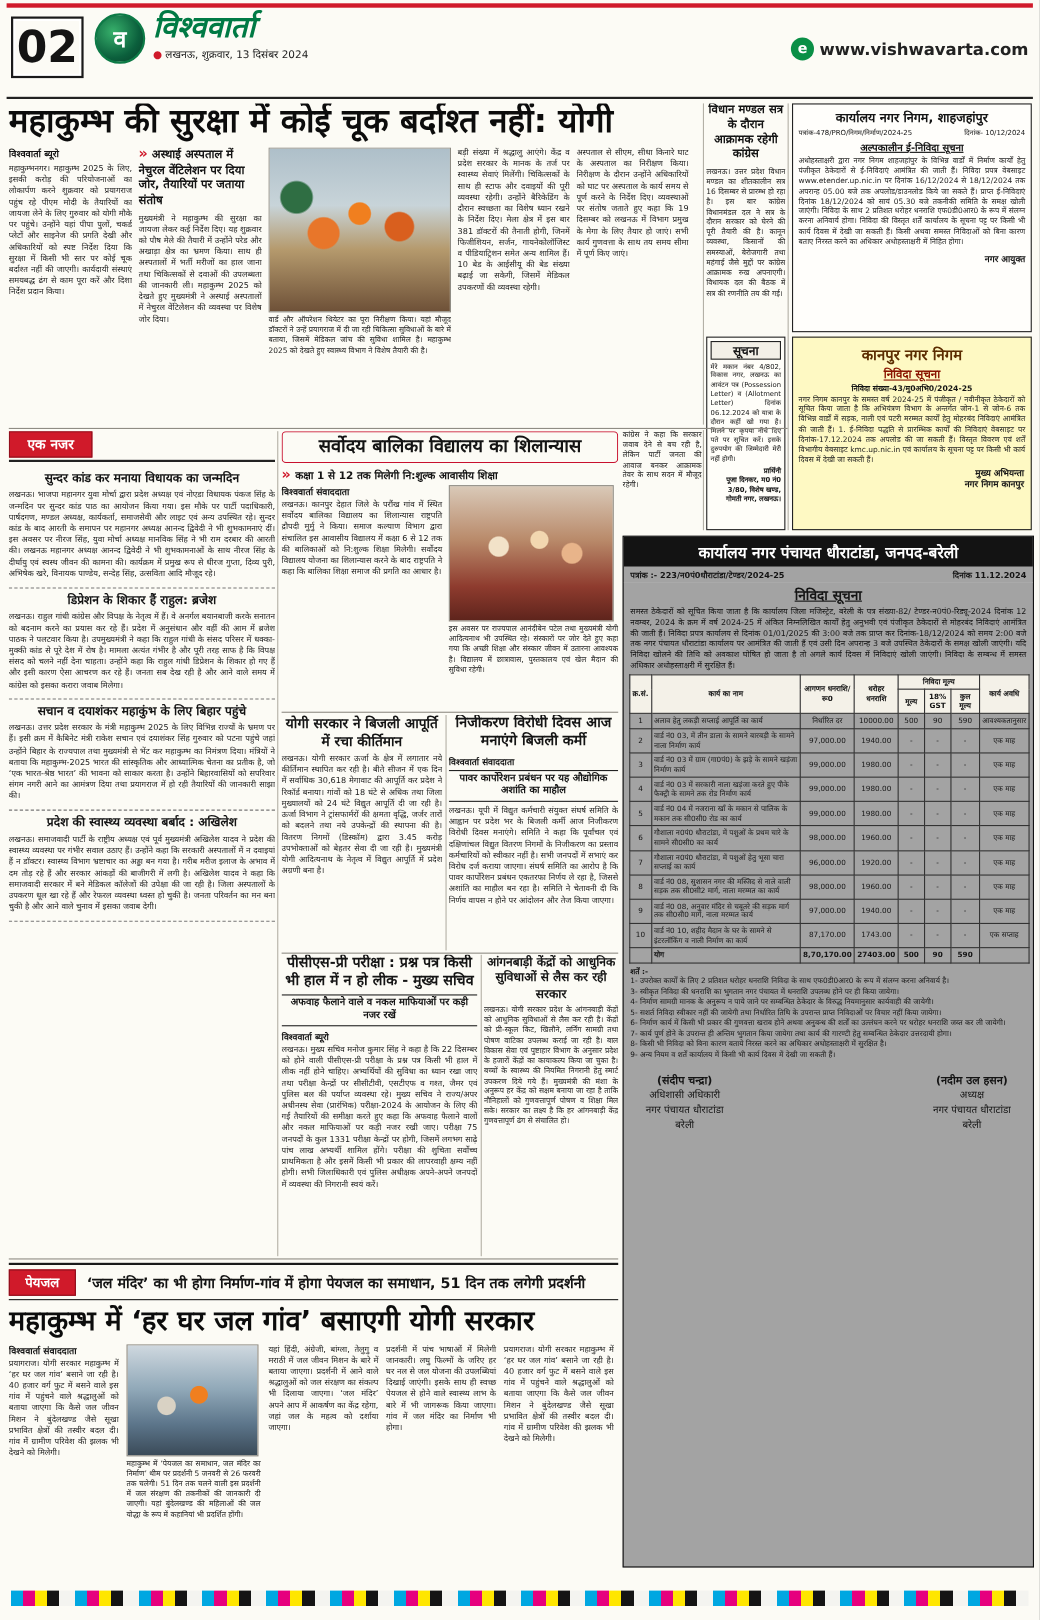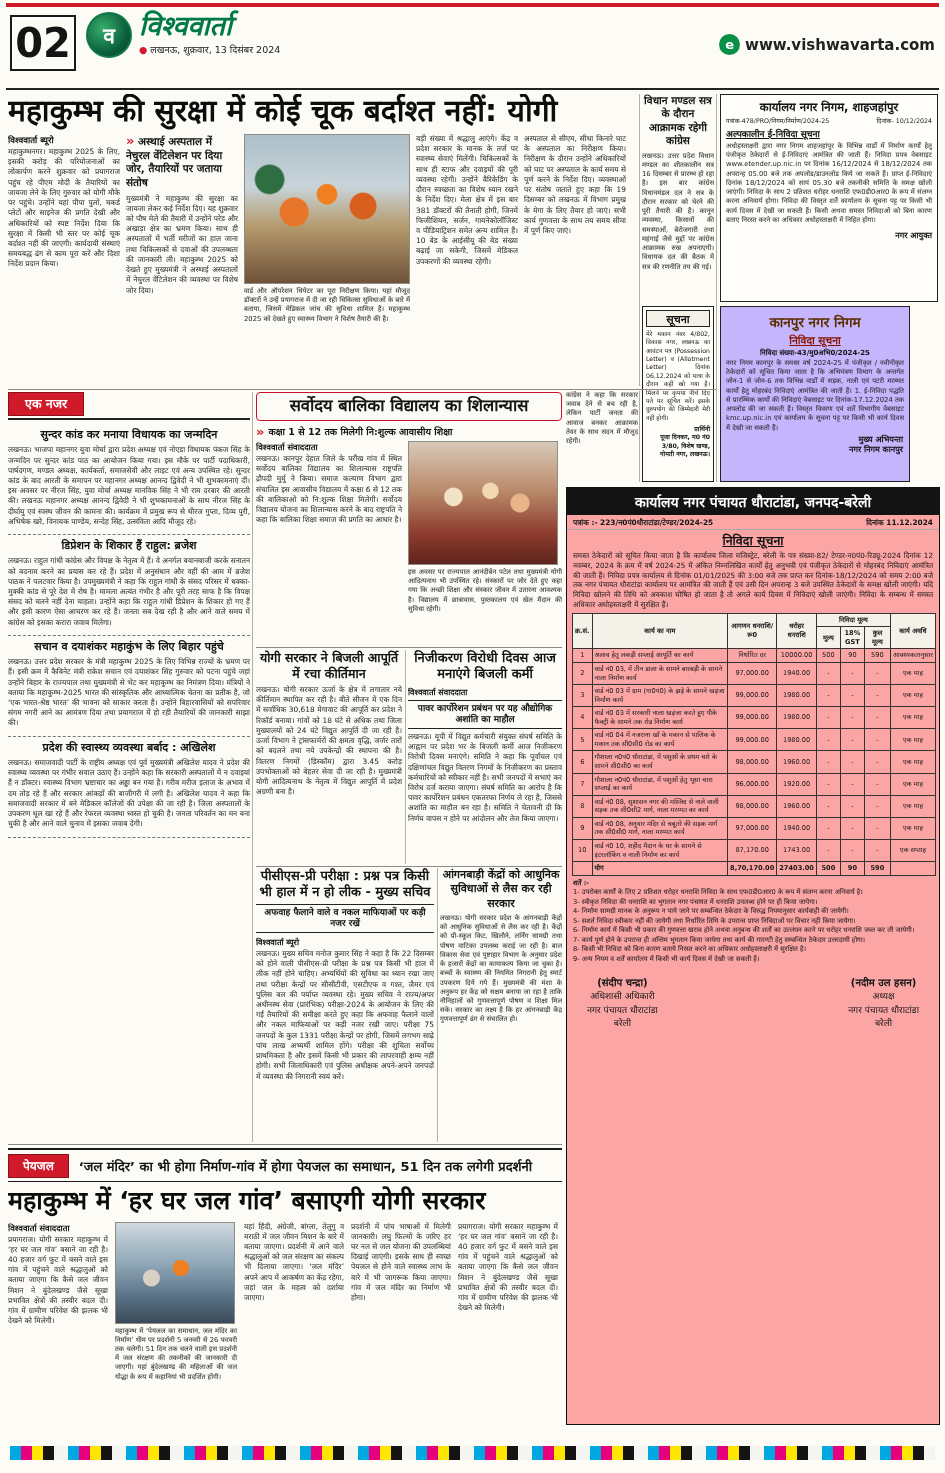--- a/index.html
+++ b/index.html
@@ -37,24 +37,24 @@
  radial-gradient(circle at 15% 30%,#2f6e43 0 8%,transparent 9%),
  linear-gradient(180deg,#aebfc9 0%,#c8d4d9 35%,#b59a6d 62%,#6e5138 100%)}
 
 #congress{position:absolute;left:642px;top:94px;width:72px;height:292px;overflow:hidden}
 #congress h3{font-size:10.5px;text-align:center;line-height:1.28;margin-bottom:4px}
 #congress-cont{position:absolute;left:566px;top:391px;width:72px;height:92px;overflow:hidden}
 
 #shah{position:absolute;left:720px;top:94px;width:218px;height:208px;border:1.3px solid #222;padding:4px 5px;background:#fffefb;overflow:hidden}
 #shah .t{text-align:center;font-weight:bold;font-size:11.5px}
 #shah .ref{display:flex;justify-content:space-between;font-size:6.3px;margin:2px 0}
-#shah .sub{font-weight:bold;font-size:9px;text-decoration:underline;margin-bottom:2px}
+#shah .sub{text-align:center;font-weight:bold;font-size:9px;text-decoration:underline;margin-bottom:2px}
 #shah .sign{text-align:right;font-weight:bold;font-size:8px;margin-top:4px}
 
-#kanpur{position:absolute;left:720px;top:306px;width:190px;height:176px;border:1.3px solid #222;background:#c4b5fd;overflow:hidden}
+#kanpur{position:absolute;left:720px;top:306px;width:218px;height:176px;border:1.3px solid #222;background:#fef9c3;overflow:hidden}
 #kanpur .band{height:30px;background:
  radial-gradient(130% 160% at 0% 0%,#f9b233 0 42%,transparent 43%),
  radial-gradient(120% 150% at 100% 0%,#f1853c 0 34%,transparent 35%),
  linear-gradient(90deg,#fdeec0,#fffaе8 50%,#fdeec0)}
 #kanpur .org{text-align:center;font-weight:bold;font-size:13.5px;margin-top:-24px;color:#5b2c00}
 #kanpur .sub{text-align:center;font-weight:bold;font-size:10.5px;text-decoration:underline;margin-top:2px;color:#8a1400}
 #kanpur .ref{text-align:center;font-size:7px;font-weight:bold;margin:1px 0 2px}
 #kanpur .bd{padding:0 5px}
 #kanpur .sign{text-align:right;font-weight:bold;font-size:8px;padding:2px 6px 0;line-height:1.3}
 
@@ -87,21 +87,21 @@
 #nijikaran h3{font-size:13px;text-align:center;line-height:1.25;margin-bottom:3px}
 #nijikaran .byl{font-size:8px;font-weight:bold;margin-bottom:2px}
 .subbox{border-top:1.5px solid #222;border-bottom:1.5px solid #222;padding:2px 1px;font-weight:bold;font-size:9px;text-align:center;margin:3px 0;line-height:1.3}
 
 #pcs{position:absolute;left:256px;top:868px;width:178px;height:274px;overflow:hidden}
 #pcs h3{font-size:13px;text-align:center;line-height:1.25;margin-bottom:3px}
 #pcs .byl{font-size:8px;font-weight:bold;margin-bottom:2px}
 #angan{position:absolute;left:440px;top:868px;width:122px;height:274px;overflow:hidden}
 #angan h3{font-size:11px;text-align:center;line-height:1.3;margin-bottom:3px}
 
-#tender{position:absolute;left:566px;top:487px;width:374px;height:938px;border:1.5px solid #111;background:#fca5a5;overflow:hidden}
+#tender{position:absolute;left:566px;top:487px;width:374px;height:938px;border:1.5px solid #111;background:#a3a3a3;overflow:hidden}
 #tender .bar{background:#131313;color:#fff;text-align:center;font-weight:bold;font-size:14px;padding:4px 2px}
 #tender .ref{display:flex;justify-content:space-between;font-size:7.4px;padding:2px 6px;border-bottom:1px solid #aaa;font-weight:bold}
 #tender .sub{text-align:center;font-weight:bold;font-size:12.5px;text-decoration:underline;margin:2px 0}
 #tender .intro{font-size:7.2px;line-height:1.36;text-align:justify;padding:0 6px;margin-bottom:3px}
 #tender table{width:364px;margin:0 5px;border-collapse:collapse;font-size:6.6px}
 #tender th,#tender td{border:0.8px solid #333;padding:2px;text-align:center;vertical-align:middle;line-height:1.3}
 #tender th{background:#f4f1e8}
 #tender td.name{text-align:left}
 #tender tr.total td{font-weight:bold}
 #tender .notes{font-size:6.7px;line-height:1.42;padding:3px 6px;text-align:justify}

